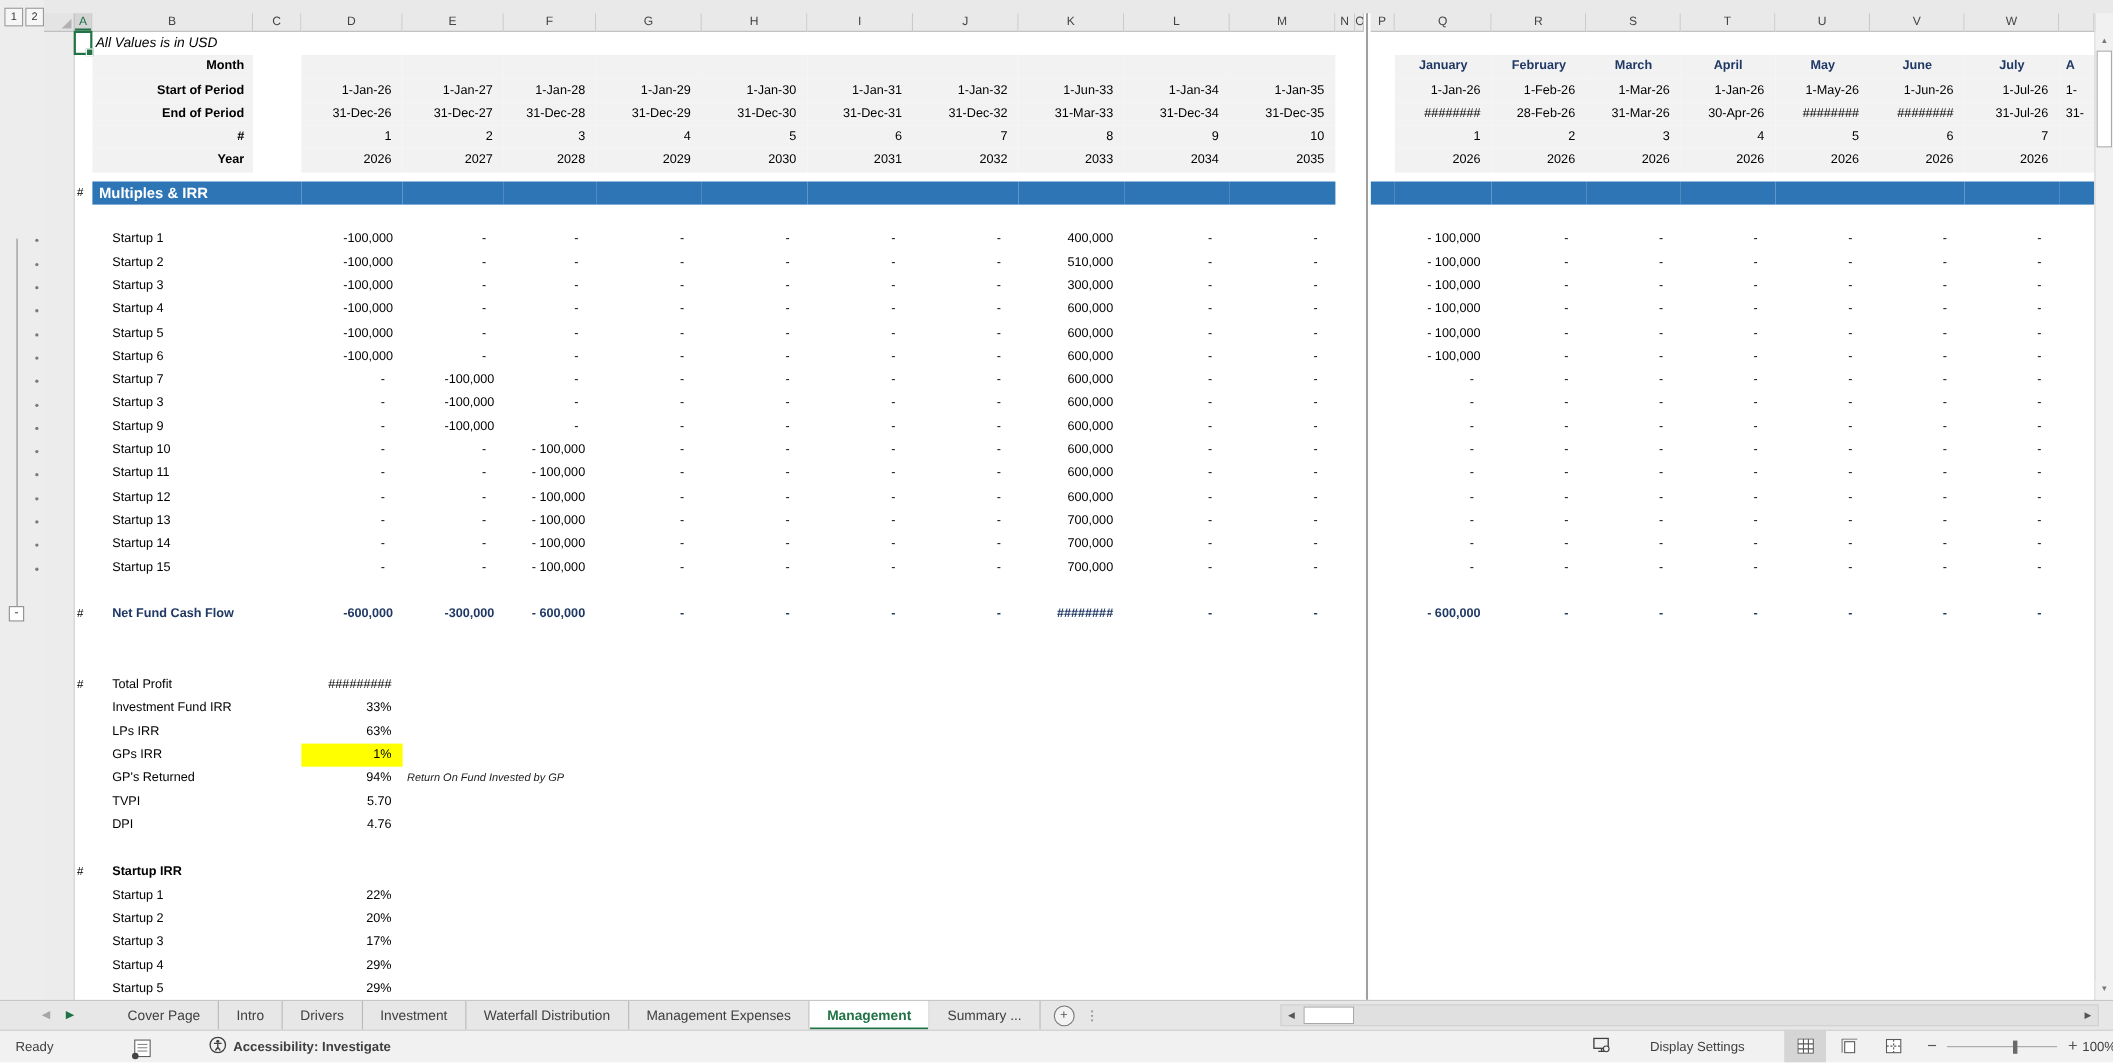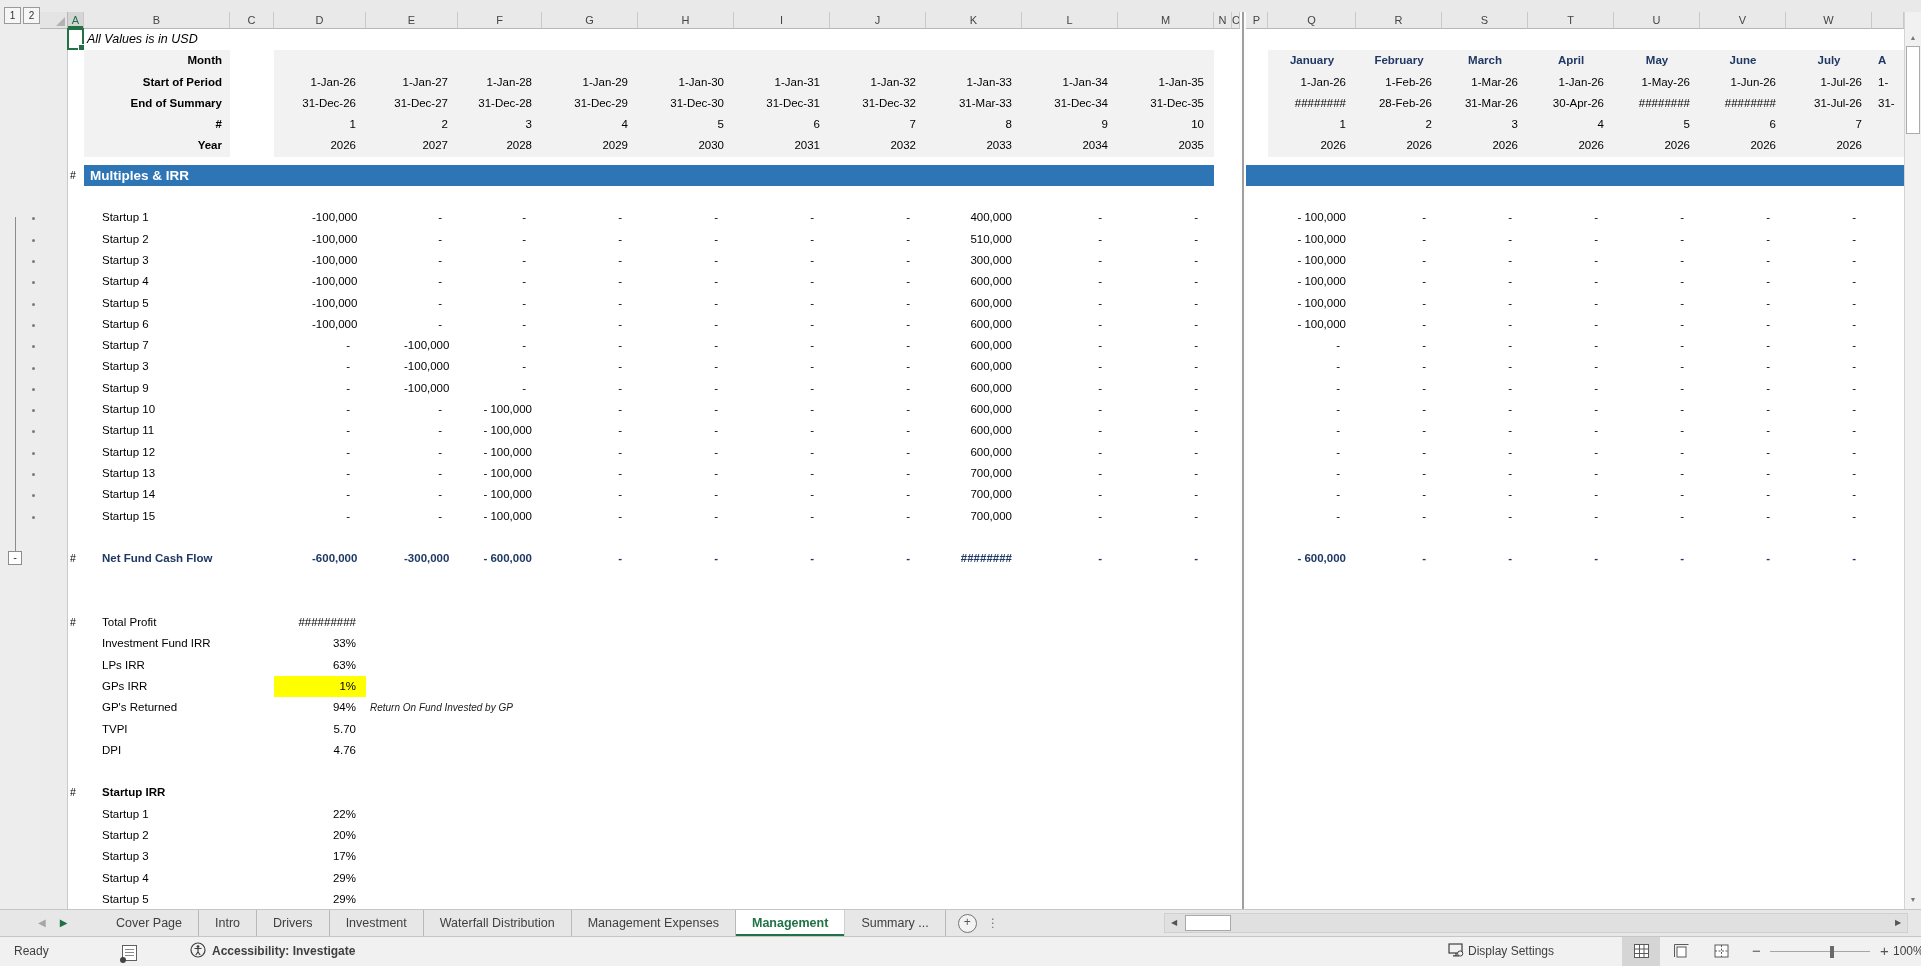--- a/index.html
+++ b/index.html
@@ -235,39 +235,39 @@
       <div class="c" style="width: 16px;"></div>
       <div class="c hdf rl" style="width: 146px;">Start of Period</div>
       <div class="c" style="width: 44px;"></div>
       <div class="c hdf dt" style="width: 92px;">1-Jan-26</div>
       <div class="c hdf dt" style="width: 92px;">1-Jan-27</div>
       <div class="c hdf dt" style="width: 84px;">1-Jan-28</div>
       <div class="c hdf dt" style="width: 96px;">1-Jan-29</div>
       <div class="c hdf dt" style="width: 96px;">1-Jan-30</div>
       <div class="c hdf dt" style="width: 96px;">1-Jan-31</div>
       <div class="c hdf dt" style="width: 96px;">1-Jan-32</div>
-      <div class="c hdf dt" style="width: 96px;">1-Jan-33</div>
+      <div class="c hdf dt" style="width: 96px;">1-Jun-33</div>
       <div class="c hdf dt" style="width: 96px;">1-Jan-34</div>
       <div class="c hdf dt" style="width: 96px;">1-Jan-35</div>
       <div class="c" style="width: 18px;"></div>
       <div class="c" style="width: 8px;"></div>
       <div class="vsp" style="width: 6px;"></div>
       <div class="c" style="width: 22px;"></div>
       <div class="c hdf dt" style="width: 88px;">1-Jan-26</div>
       <div class="c hdf dt" style="width: 86px;">1-Feb-26</div>
       <div class="c hdf dt" style="width: 86px;">1-Mar-26</div>
       <div class="c hdf dt" style="width: 86px;">1-Jan-26</div>
       <div class="c hdf dt" style="width: 86px;">1-May-26</div>
       <div class="c hdf dt" style="width: 86px;">1-Jun-26</div>
       <div class="c hdf dt" style="width: 86px;">1-Jul-26</div>
       <div class="c hdf xc" style="width: 32px;">1-</div>
     </div>
     <div class="row" style="height: 21.3px;">
       <div class="c" style="width: 16px;"></div>
-      <div class="c hdf rl" style="width: 146px;">End of Summary</div>
+      <div class="c hdf rl" style="width: 146px;">End of Period</div>
       <div class="c" style="width: 44px;"></div>
       <div class="c hdf dt" style="width: 92px;">31-Dec-26</div>
       <div class="c hdf dt" style="width: 92px;">31-Dec-27</div>
       <div class="c hdf dt" style="width: 84px;">31-Dec-28</div>
       <div class="c hdf dt" style="width: 96px;">31-Dec-29</div>
       <div class="c hdf dt" style="width: 96px;">31-Dec-30</div>
       <div class="c hdf dt" style="width: 96px;">31-Dec-31</div>
       <div class="c hdf dt" style="width: 96px;">31-Dec-32</div>
       <div class="c hdf dt" style="width: 96px;">31-Mar-33</div>
       <div class="c hdf dt" style="width: 96px;">31-Dec-34</div>
@@ -1399,21 +1399,21 @@
   </span>
   <span class="sb" style="left:212px;font-weight:bold">Accessibility: Investigate</span>
 
   <span class="sb" style="left:1448px">
     <svg width="16" height="14" viewBox="0 0 16 14" style="vertical-align:-2px">
         <rect x="1" y="1" width="13" height="9" fill="none" stroke="#3f3f3f" stroke-width="1.2"></rect>
         <path d="M5 12.8 L11 12.8 M8 10 L8 12.8" stroke="#3f3f3f" stroke-width="1.2"></path>
         <circle cx="12.2" cy="10.5" r="2.6" fill="#F1F1F1" stroke="#3f3f3f" stroke-width="1"></circle>
       </svg>
   </span>
-  <span class="sb" style="left:1468px">Display Settings</span>
+  <span class="sb" style="left:1500px">Display Settings</span>
 
   <div class="viewbtn on" style="left:1622px">
     <svg width="15" height="14" viewBox="0 0 15 14">
         <rect x="0.5" y="0.5" width="14" height="13" fill="#fff" stroke="#5a5a5a"></rect>
         <path d="M0.5 5 H14.5 M0.5 9.5 H14.5 M5.5 0.5 V13.5 M10 0.5 V13.5" stroke="#5a5a5a" stroke-width="1" fill="none"></path>
       </svg>
   </div>
   <div class="viewbtn" style="left:1662px">
     <svg width="15" height="14" viewBox="0 0 15 14">
         <rect x="3" y="3" width="9" height="10" fill="#fff" stroke="#5a5a5a"></rect>

